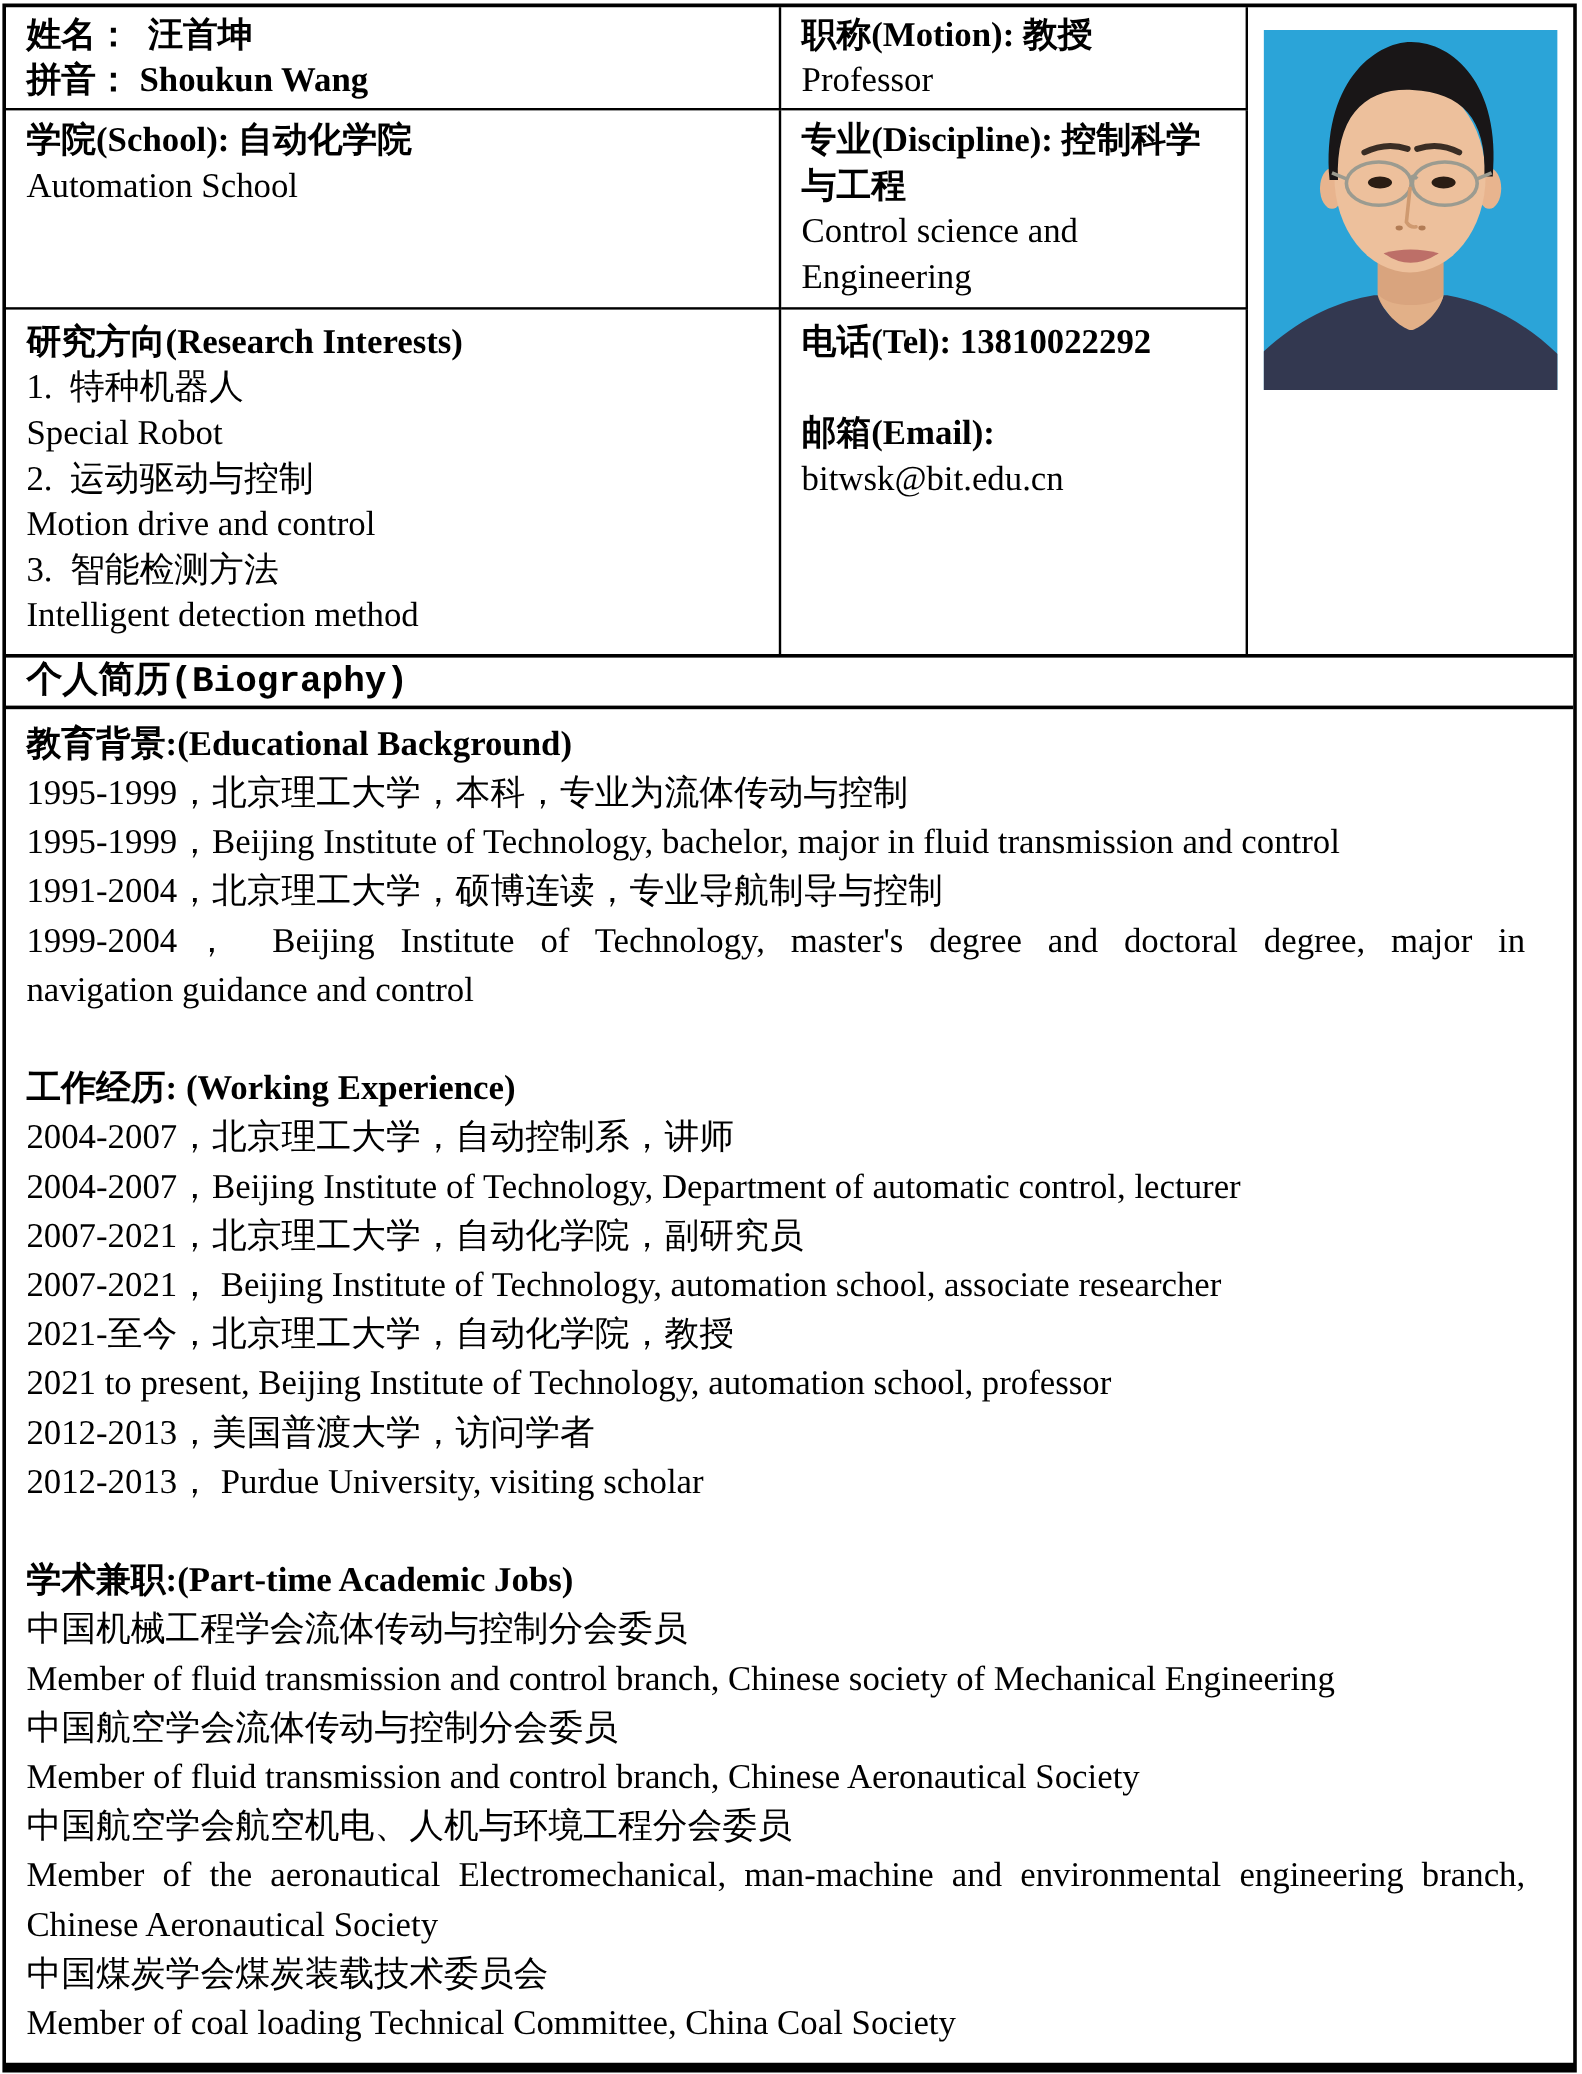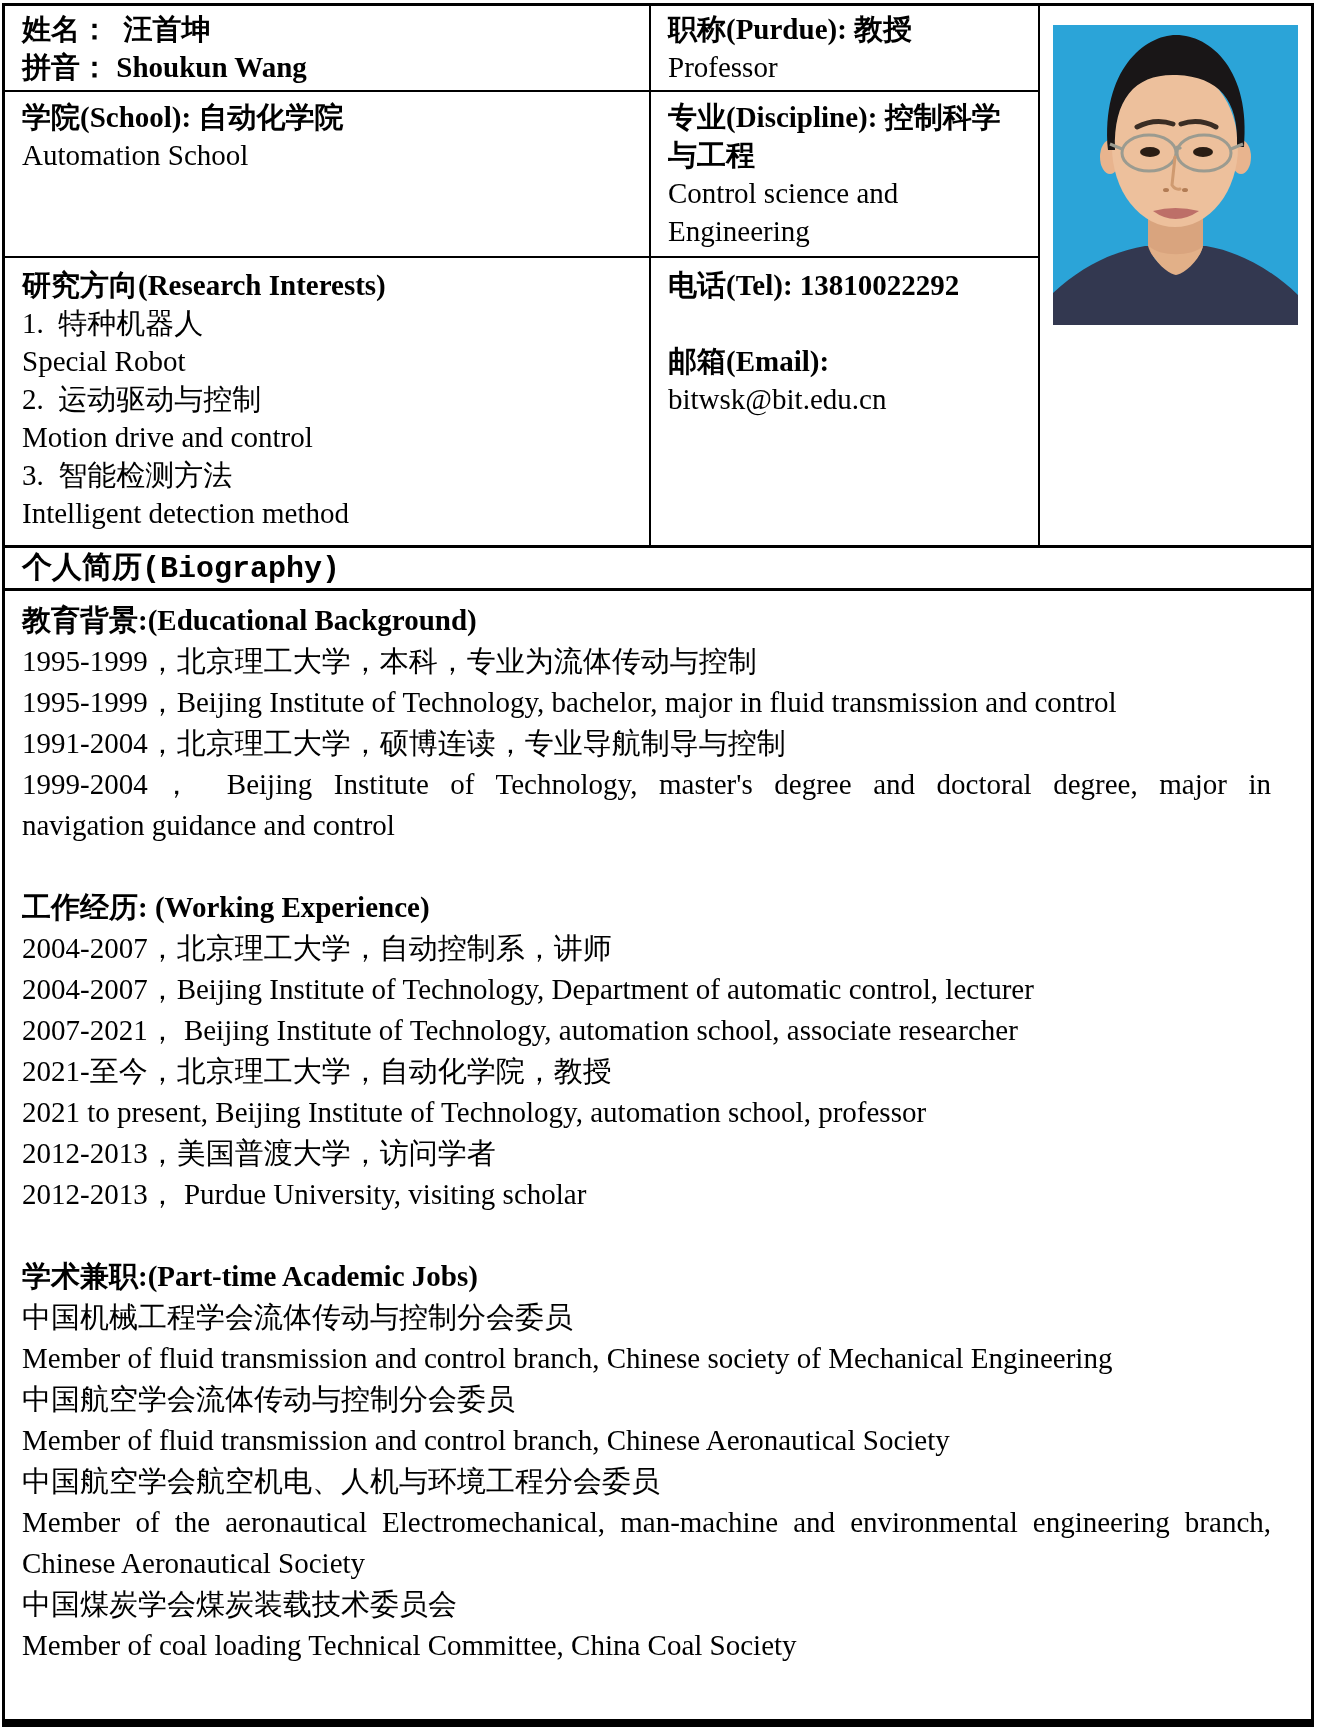--- a/index.html
+++ b/index.html
@@ -67,21 +67,21 @@
   <div class="doc">
 
     <div class="top-grid">
 
       <div class="cell bdr bdb">
         <span class="line b">姓名：  汪首坤</span>
         <span class="line b">拼音： Shoukun Wang</span>
       </div>
 
       <div class="cell bdr bdb">
-        <span class="line b">职称(Purdue): 教授</span>
+        <span class="line b">职称(Motion): 教授</span>
         <span class="line">Professor</span>
       </div>
 
       <div class="cell bdr bdb row2">
         <span class="line b">学院(School): 自动化学院</span>
         <span class="line">Automation School</span>
       </div>
 
       <div class="cell bdr bdb row2">
         <span class="line b">专业(Discipline): 控制科学与工程</span>
@@ -146,20 +146,21 @@
         <div class="line b">教育背景:(Educational Background)</div>
         <div class="line">1995-1999，北京理工大学，本科，专业为流体传动与控制</div>
         <div class="line">1995-1999，Beijing Institute of Technology, bachelor, major in fluid transmission and control</div>
         <div class="line">1991-2004，北京理工大学，硕博连读，专业导航制导与控制</div>
         <div class="line justified">1999-2004， Beijing Institute of Technology, master's degree and doctoral degree, major in</div>
         <div class="line">navigation guidance and control</div>
         <div class="line">&nbsp;</div>
         <div class="line b">工作经历: (Working Experience)</div>
         <div class="line">2004-2007，北京理工大学，自动控制系，讲师</div>
         <div class="line">2004-2007，Beijing Institute of Technology, Department of automatic control, lecturer</div>
+        <div class="line">2007-2021，北京理工大学，自动化学院，副研究员</div>
         <div class="line">2007-2021， Beijing Institute of Technology, automation school, associate researcher</div>
         <div class="line">2021-至今，北京理工大学，自动化学院，教授</div>
         <div class="line">2021 to present, Beijing Institute of Technology, automation school, professor</div>
         <div class="line">2012-2013，美国普渡大学，访问学者</div>
         <div class="line">2012-2013， Purdue University, visiting scholar</div>
         <div class="line">&nbsp;</div>
         <div class="line b">学术兼职:(Part-time Academic Jobs)</div>
         <div class="line">中国机械工程学会流体传动与控制分会委员</div>
         <div class="line">Member of fluid transmission and control branch, Chinese society of Mechanical Engineering</div>
         <div class="line">中国航空学会流体传动与控制分会委员</div>

